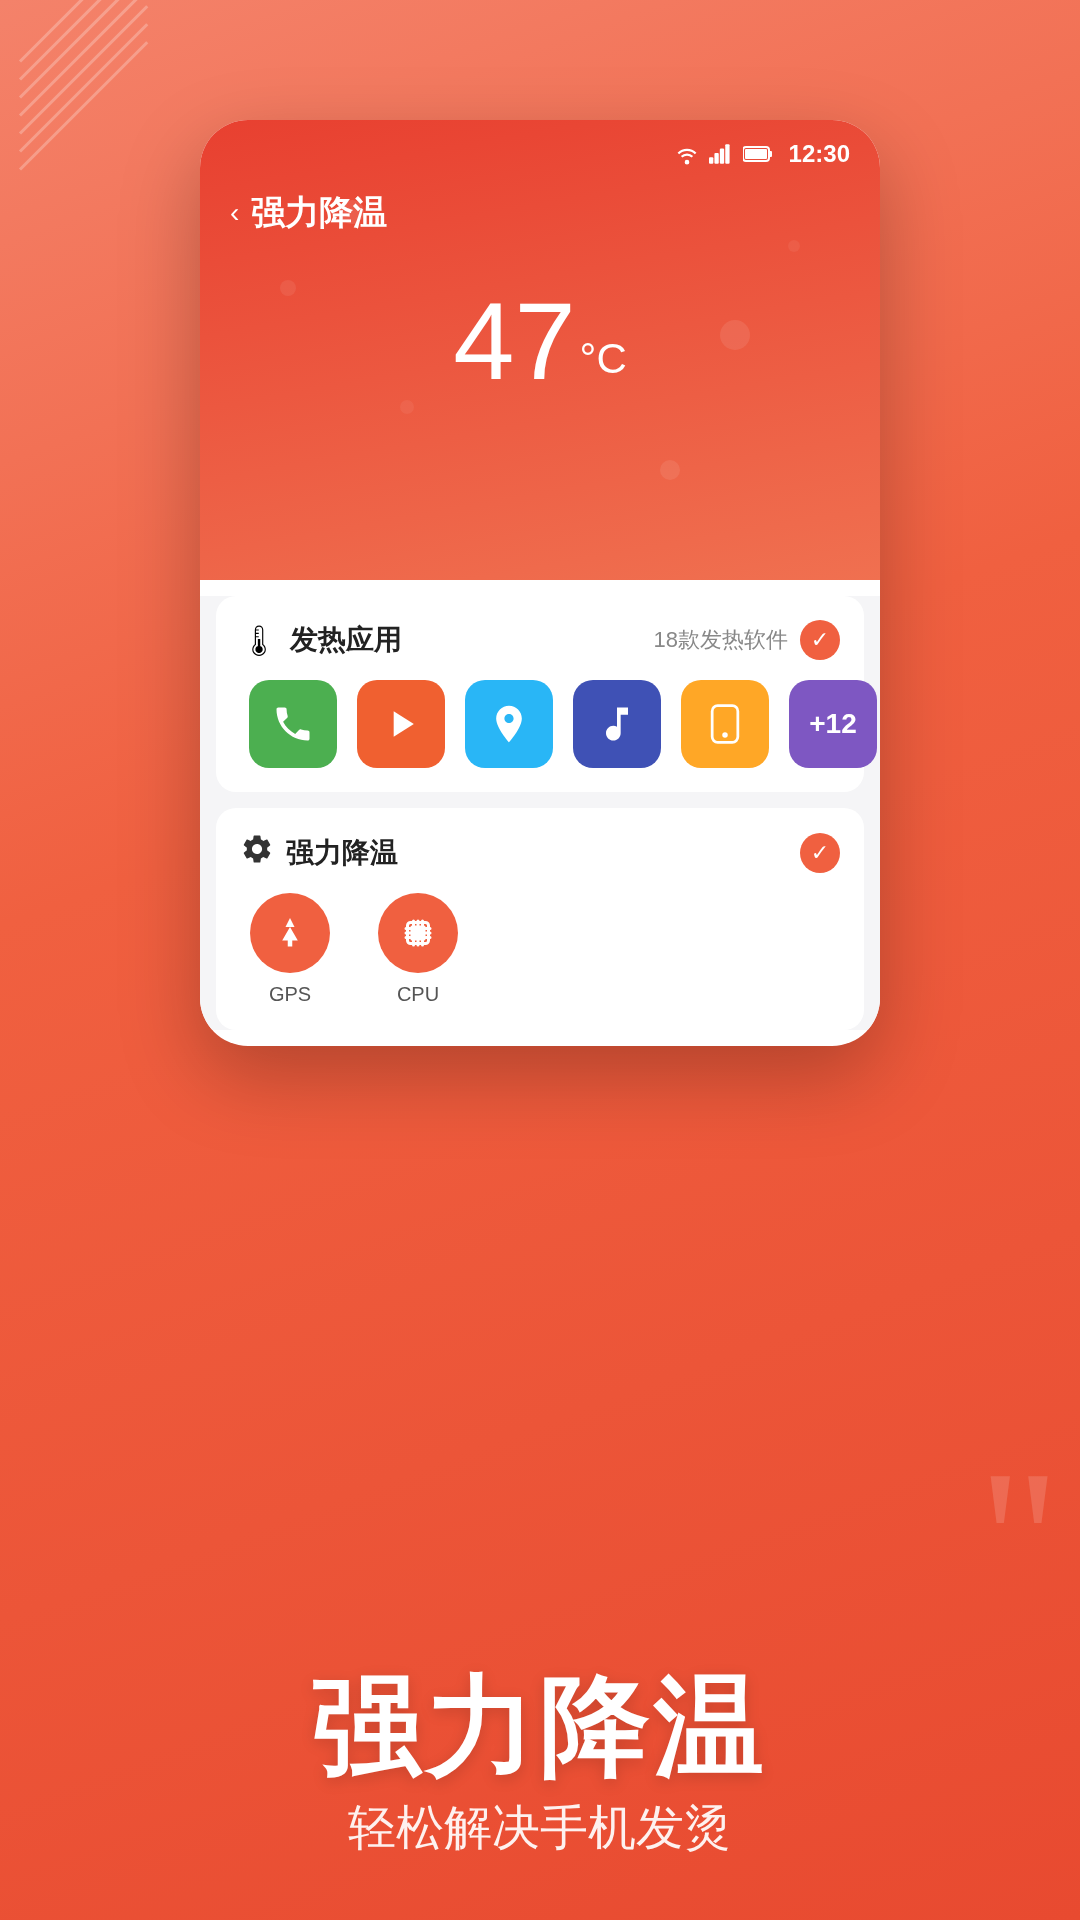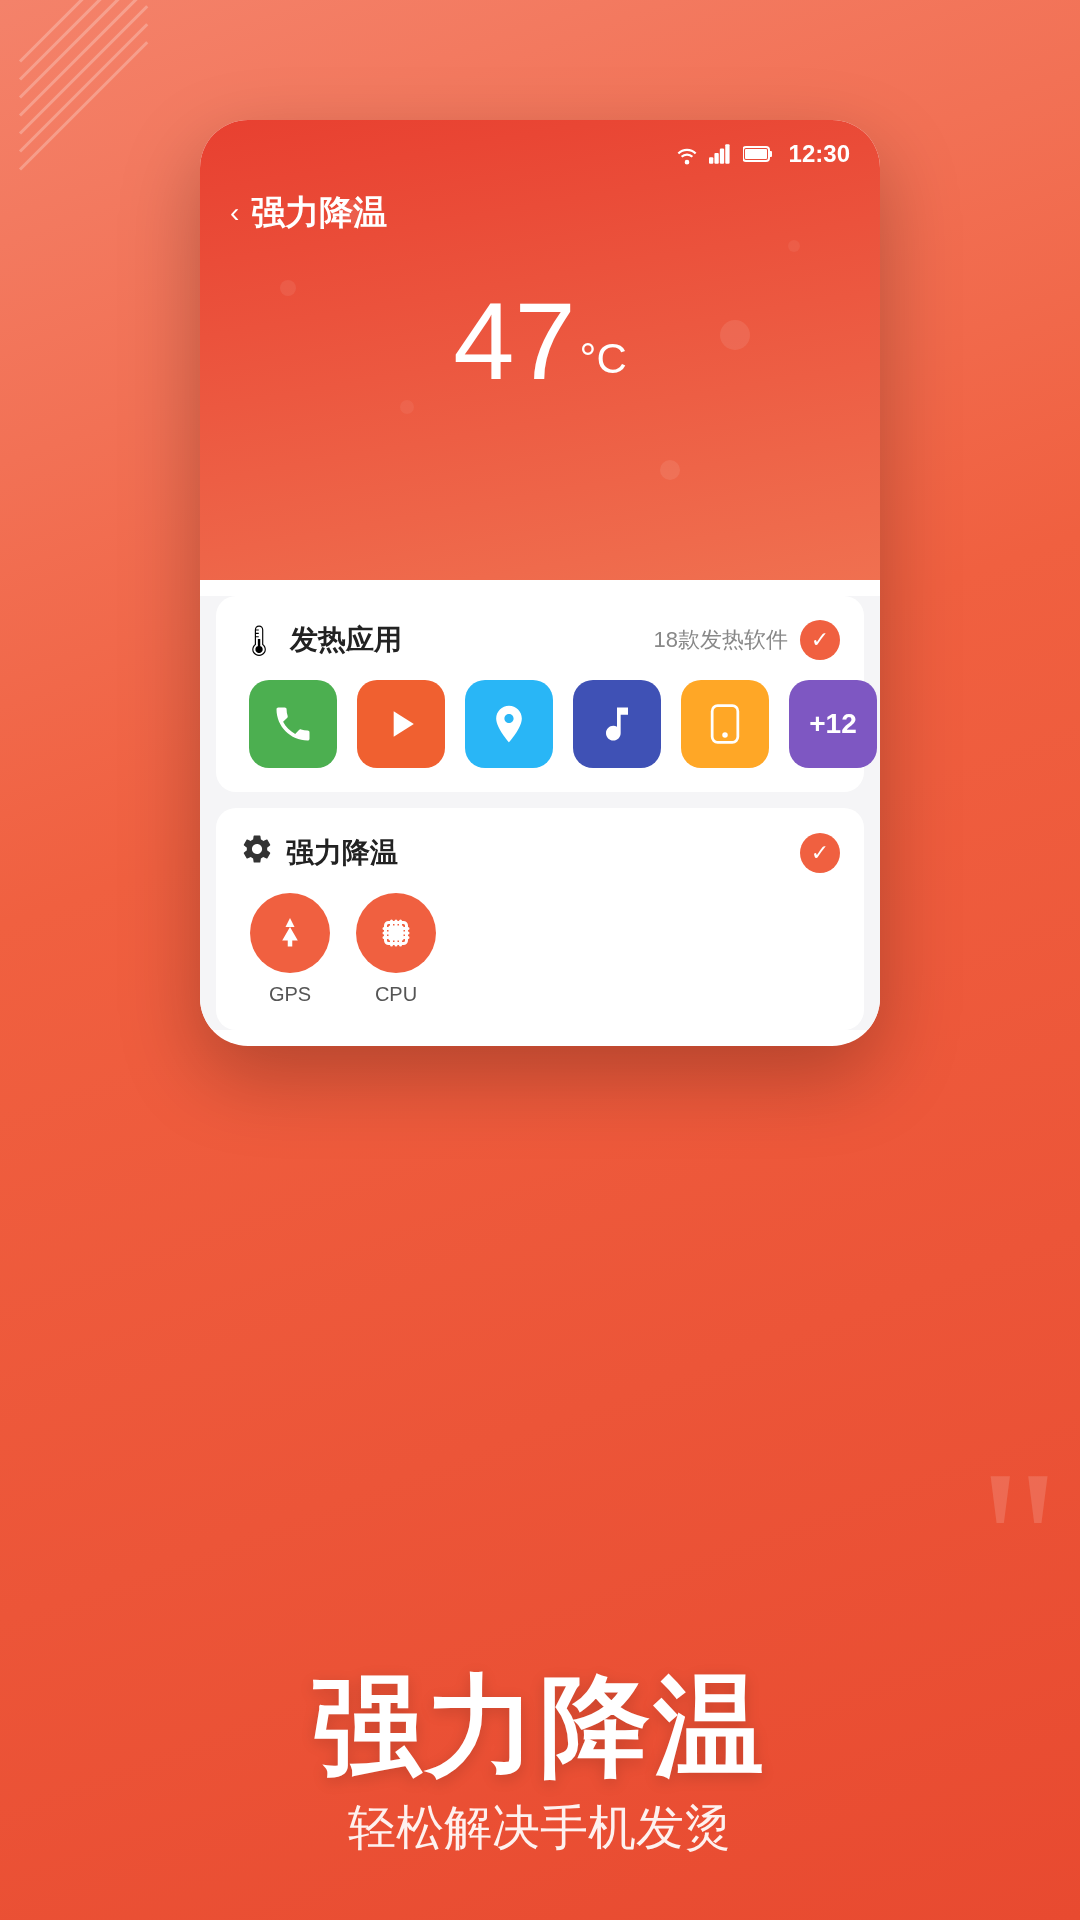--- a/index.html
+++ b/index.html
@@ -178,21 +178,21 @@
     
     .component-card {
       background: white;
       margin: 0 16px 16px 16px;
       border-radius: 20px;
       padding: 24px;
     }
 
     .component-icons-row {
       display: flex;
-      gap: 6px;
+      gap: 28px;
       align-items: flex-start;
       margin-top: 8px;
     }
     .comp-item {
       display: flex;
       flex-direction: column;
       align-items: center;
       gap: 10px;
       width: 100px;
     }

